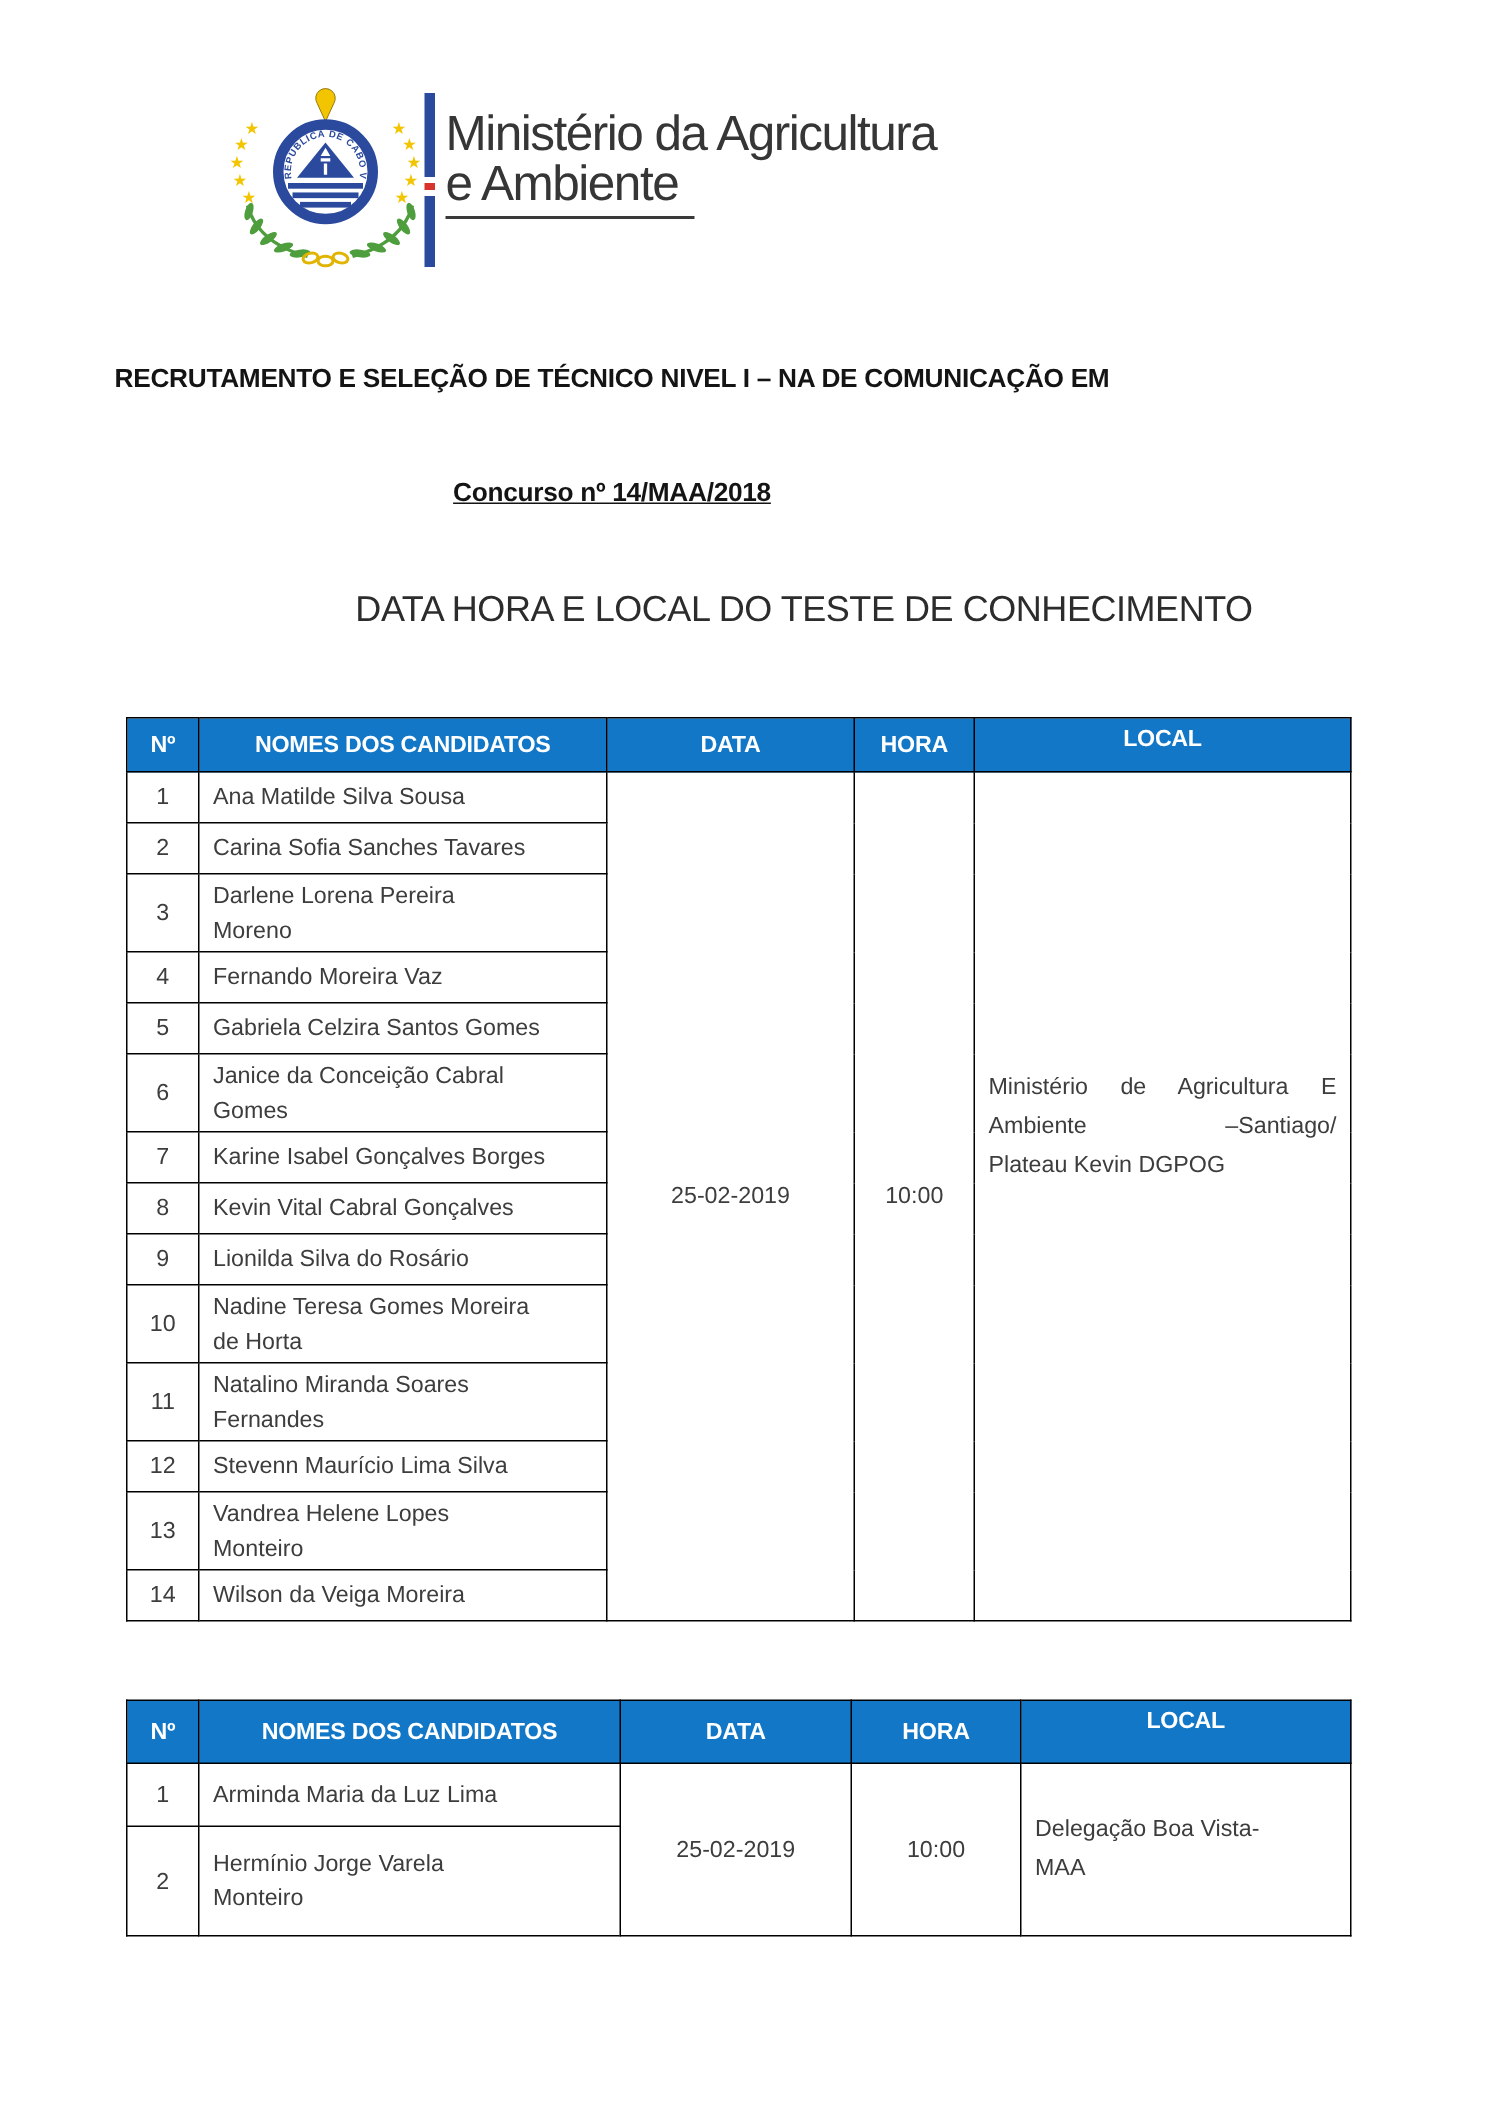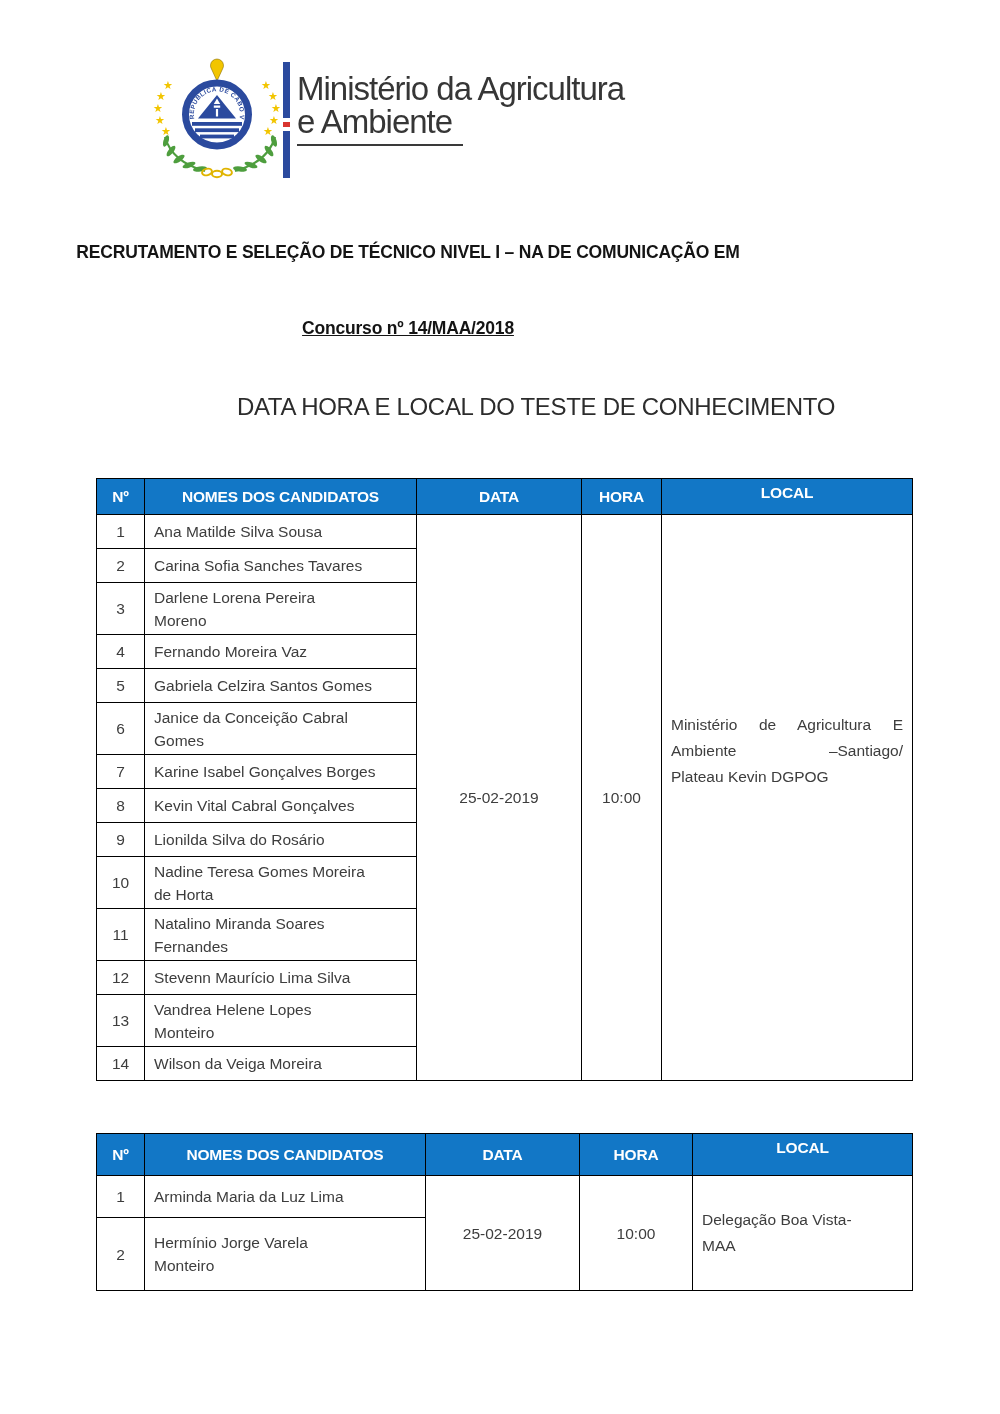--- a/index.html
+++ b/index.html
@@ -36,21 +36,21 @@
   
   .h1{position:absolute;left:0;width:816px;text-align:center;font-weight:700;
       font-size:17.5px;color:#141414;letter-spacing:-0.2px;}
   #h-line1{top:242px;}
   #h-line2{top:282px;}
   #h-line3{top:318px;text-decoration:underline;}
   .section-title{position:absolute;top:393px;left:0;width:1000px;text-align:center;
       font-size:24px;font-weight:400;color:#2c2c2c;letter-spacing:-0.3px;padding-left:36px;}
 
   
-  table.ct{position:absolute;left:96px;width:816px;border-collapse:collapse;
+  table.ct{position:absolute;left:84px;width:816px;border-collapse:collapse;
       table-layout:fixed;color:var(--text-dark);}
   #t1{top:478px;}
   #t2{top:1133px;}
   .ct th{background:var(--header-blue);color:#fff;font-weight:700;font-size:15.5px;
       border:1px solid #000;letter-spacing:-0.2px;}
   .ct th.loc{vertical-align:top;padding-top:5px;}
   #t1 thead tr{height:36px;}
   #t2 thead tr{height:42px;}
   .ct td{border:1px solid #000;font-size:15.5px;line-height:23px;vertical-align:middle;}
   td.num{text-align:center;}

